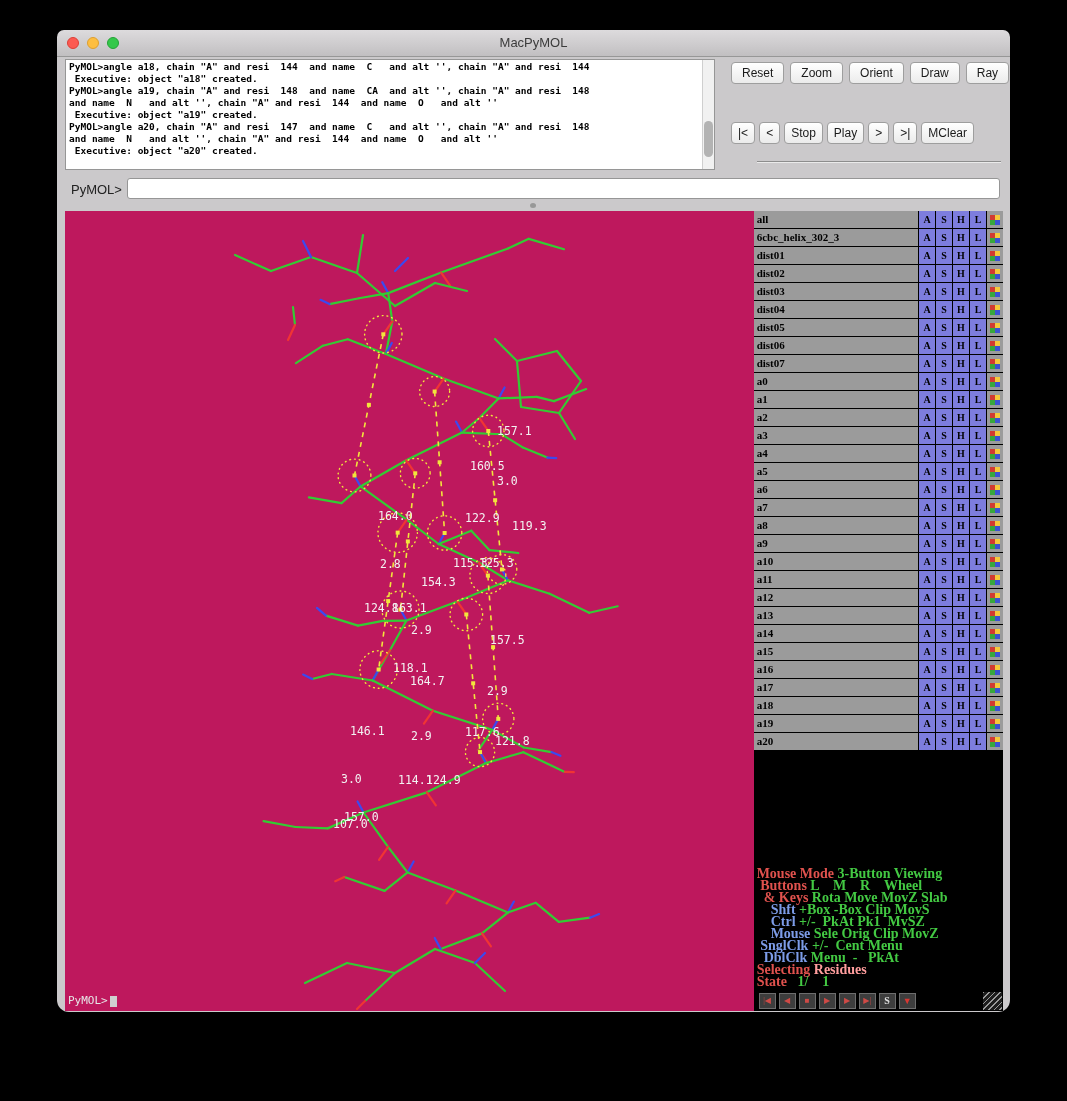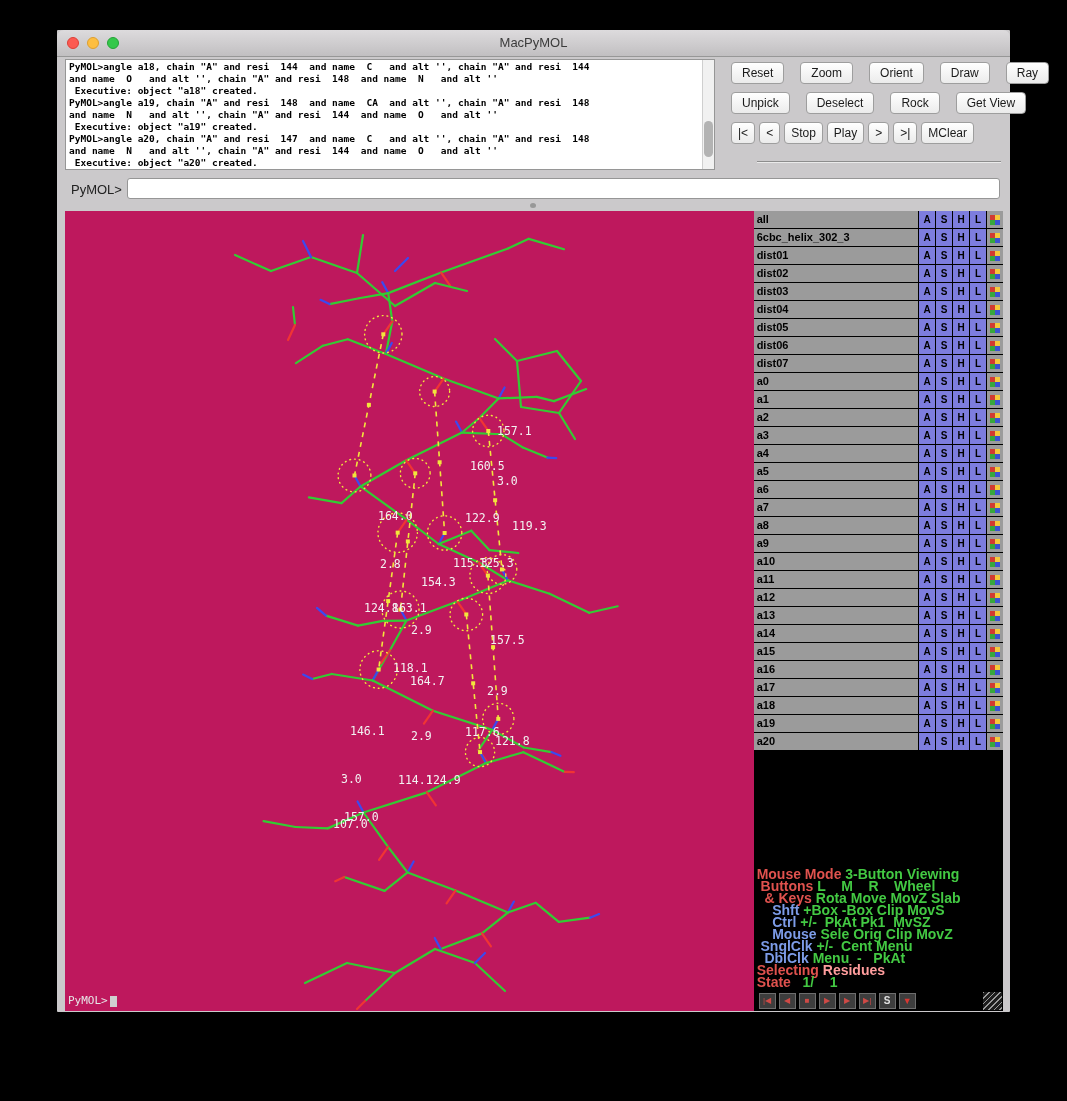--- a/index.html
+++ b/index.html
@@ -1,53 +1,53 @@
 <!DOCTYPE html>
 <html><head>
 <meta charset="utf-8">
 <style>
   html,body{margin:0;padding:0;}
   body{width:1067px;height:1101px;background:#000;position:relative;font-family:"Liberation Sans",sans-serif;overflow:hidden;}
 
-  .window{position:absolute;left:57px;top:30px;width:953px;height:982px;background:#cbc9cb;border-radius:1px;box-shadow:0 14px 40px rgba(0,0,0,.65);}
+  .window{position:absolute;left:57px;top:30px;width:953px;height:982px;background:#cbc9cb;border-radius:12px;box-shadow:0 14px 40px rgba(0,0,0,.65);}
 
   .titlebar{position:relative;height:26px;background:linear-gradient(#dddbdd,#c1bfc1);border-bottom:1px solid #979797;border-radius:7px 7px 0 0;}
   .title{line-height:26px;text-align:center;font-size:13px;color:#3c3c3c;}
   .light{position:absolute;top:7px;width:12px;height:12px;border-radius:50%;box-sizing:border-box;}
   .light.red{left:10px;background:#fc5a52;border:1px solid #dd3f37;}
   .light.yellow{left:30px;background:#fdbe41;border:1px solid #de9f2f;}
   .light.green{left:50px;background:#34c84a;border:1px solid #24a336;}
 
   .console{position:absolute;left:8px;top:29px;width:650px;height:111px;background:#fff;border:1px solid #969696;box-sizing:border-box;overflow:hidden;}
   #console-lines{padding:1px 14px 0 3px;}
   .c-line{font-family:"DejaVu Sans Mono",monospace;font-weight:bold;font-size:9.5px;line-height:12px;color:#000;white-space:pre;}
   .console-scrollbar{position:absolute;top:0;right:0;bottom:0;width:11px;background:#f1f1f1;border-left:1px solid #cfcfcf;}
   .console-thumb{position:absolute;left:1px;right:1px;top:56%;height:36px;background:#b3b3b3;border-radius:5px;}
 
-  .tb-row{position:absolute;left:674px;display:flex;gap:16px;}
+  .tb-row{position:absolute;left:674px;display:flex;gap:6px;}
   #tb1{top:32px;}
   #tb2{top:62px;}
   #tb3{top:92px;gap:4px;}
   .mac-btn{height:20px;line-height:20px;padding:0 10px;background:linear-gradient(#ffffff,#ebebeb);border:1px solid #9e9e9e;border-radius:4px;font-size:12px;color:#1a1a1a;box-shadow:inset 0 1px 0 rgba(255,255,255,.7);white-space:nowrap;cursor:default;}
   #tb3 .mac-btn{padding:0 6px;}
 
   .groove{position:absolute;left:700px;top:131px;width:244px;height:0;border-top:1px solid #8d8d8d;border-bottom:1px solid #eaeaea;}
 
   .prompt-label{position:absolute;left:14px;top:152px;font-size:13px;color:#222;}
   .cmd-input{position:absolute;left:70px;top:148px;width:873px;height:21px;box-sizing:border-box;border:1px solid #969696;border-radius:3px;background:#fff;font-size:12px;padding:0 4px;outline:none;}
 
   .splitter-dot{position:absolute;left:473px;top:173px;width:6px;height:5px;border-radius:50%;background:#989898;}
 
   .main{position:absolute;left:8px;top:181px;width:938px;height:800px;background:#000;display:flex;}
   .viewer{position:relative;width:718px;height:800px;background:#be185d;overflow:hidden;}
   #mol{position:absolute;left:0;top:0;}
   .viewer-prompt{position:absolute;left:3px;bottom:4px;font-family:"DejaVu Sans Mono",monospace;font-size:11px;color:#e6e6e6;}
   .cursor{display:inline-block;width:7px;height:11px;background:#cfcfcf;margin-left:2px;vertical-align:text-bottom;}
 
-  .sidebar{position:relative;width:260px;height:800px;background:#000;font-family:Liberation Sans, sans-serif;}
+  .sidebar{position:relative;width:260px;height:800px;background:#000;font-family:Liberation Serif, serif;}
   #object-list{position:absolute;left:0;top:0;right:0;}
   .obj-row{display:flex;height:17px;margin-bottom:1px;}
   .obj-name{flex:1;background:#9b9b9b;color:#000;font-weight:bold;font-size:11px;line-height:17px;padding-left:3px;margin-right:1px;white-space:nowrap;overflow:hidden;}
   .obj-btn{width:16px;background:#7d7dde;color:#000;font-weight:bold;font-size:10px;line-height:17px;text-align:center;margin-right:1px;cursor:default;}
   .obj-btn.color-btn{background:#9b9b9b;display:flex;align-items:center;justify-content:center;margin-right:0;}
   .palette-icon{width:10px;height:10px;background-image:linear-gradient(90deg,#d23b32 50%,#f5c93a 50%),linear-gradient(90deg,#37a73c 50%,#3c52d2 50%);background-size:100% 50%;background-position:0 0,0 100%;background-repeat:no-repeat;}
 
   #mouse-panel{position:absolute;left:3px;bottom:23px;right:0;}
   .mp-line{font-size:14px;line-height:12px;font-weight:bold;white-space:pre;}
   .mp-r{color:#e0524e;}
@@ -68,46 +68,39 @@
   <div class="titlebar">
     <span class="light red"></span>
     <span class="light yellow"></span>
     <span class="light green"></span>
     <div class="title">MacPyMOL</div>
   </div>
 
   <div class="console">
     <div id="console-lines">
         <div class="c-line">PyMOL&gt;angle a18, chain "A" and resi  144  and name  C   and alt '', chain "A" and resi  144</div>
-        <div class="c-line">and name  O   and alt '', chain "A" and resi  148  and name  N   and alt ''</div>
         <div class="c-line"> Executive: object "a18" created.</div>
         <div class="c-line">PyMOL&gt;angle a19, chain "A" and resi  148  and name  CA  and alt '', chain "A" and resi  148</div>
         <div class="c-line">and name  N   and alt '', chain "A" and resi  144  and name  O   and alt ''</div>
         <div class="c-line"> Executive: object "a19" created.</div>
         <div class="c-line">PyMOL&gt;angle a20, chain "A" and resi  147  and name  C   and alt '', chain "A" and resi  148</div>
         <div class="c-line">and name  N   and alt '', chain "A" and resi  144  and name  O   and alt ''</div>
         <div class="c-line"> Executive: object "a20" created.</div>
       </div>
     <div class="console-scrollbar">
       <div class="console-thumb"></div>
     </div>
   </div>
 
   <div class="tb-row" id="tb1">
       <div class="mac-btn">Reset</div>
       <div class="mac-btn">Zoom</div>
       <div class="mac-btn">Orient</div>
       <div class="mac-btn">Draw</div>
       <div class="mac-btn">Ray</div>
-    </div>
-  <div class="tb-row" id="tb2">
-      <div class="mac-btn">Unpick</div>
-      <div class="mac-btn">Deselect</div>
-      <div class="mac-btn">Rock</div>
-      <div class="mac-btn">Get View</div>
     </div>
   <div class="tb-row" id="tb3">
       <div class="mac-btn">|&lt;</div>
       <div class="mac-btn">&lt;</div>
       <div class="mac-btn">Stop</div>
       <div class="mac-btn">Play</div>
       <div class="mac-btn">&gt;</div>
       <div class="mac-btn">&gt;|</div>
       <div class="mac-btn">MClear</div>
     </div>

